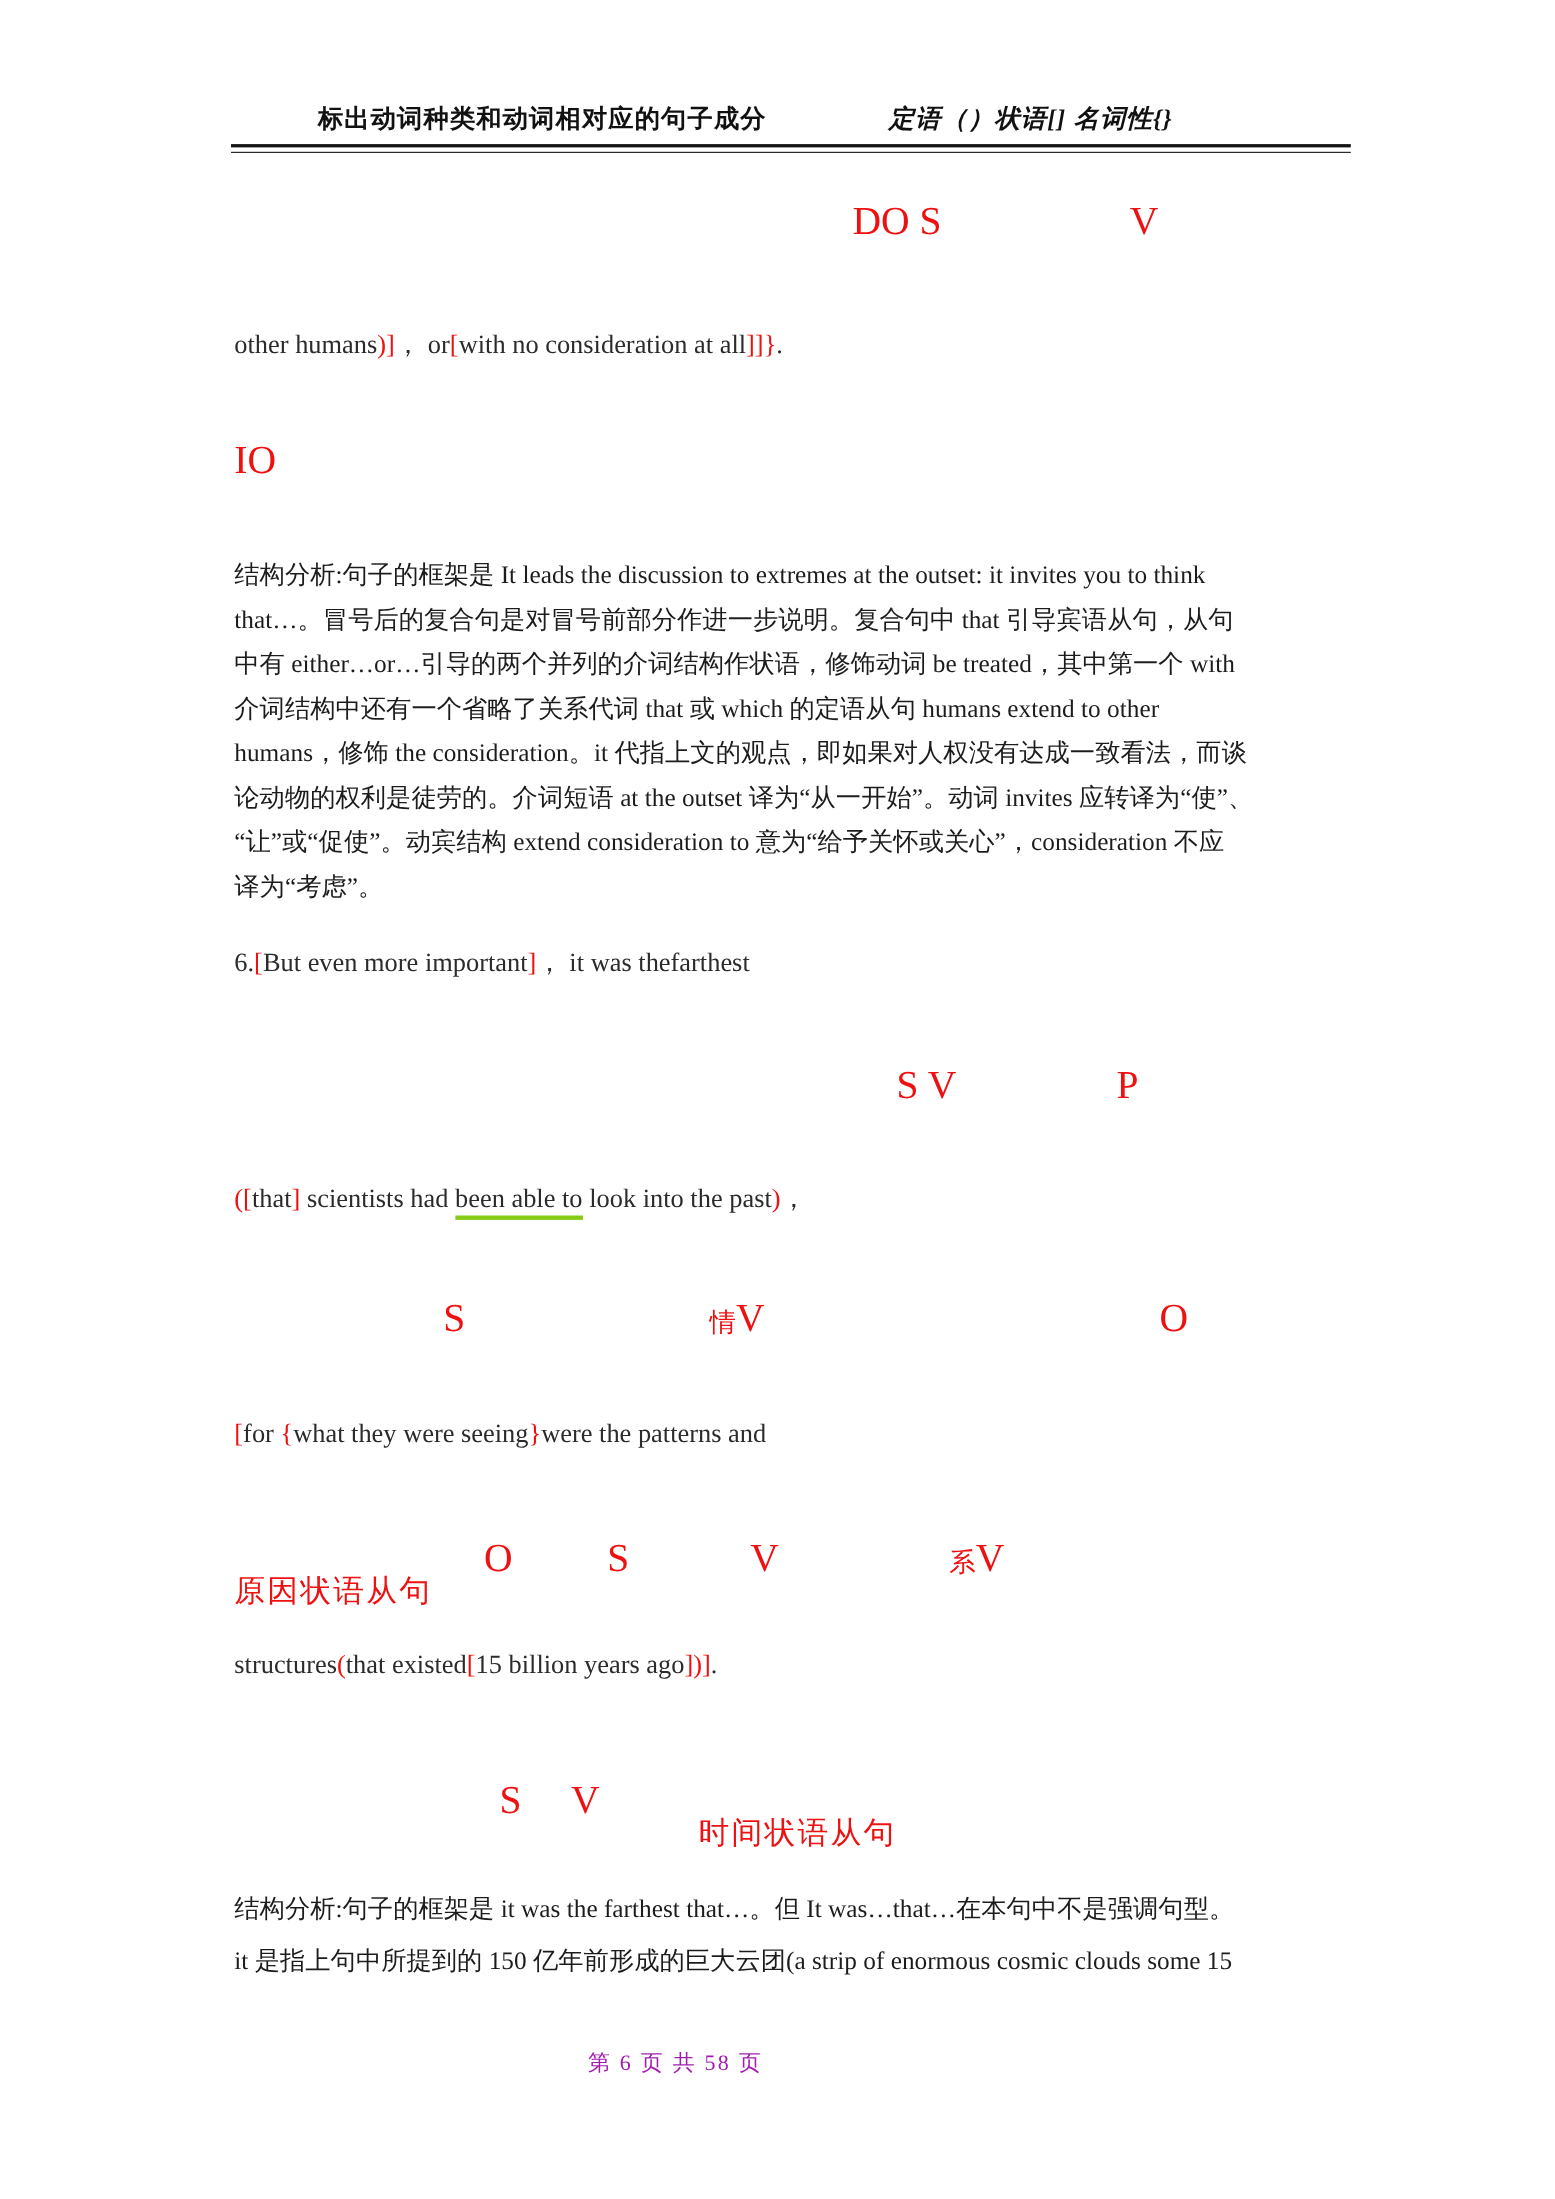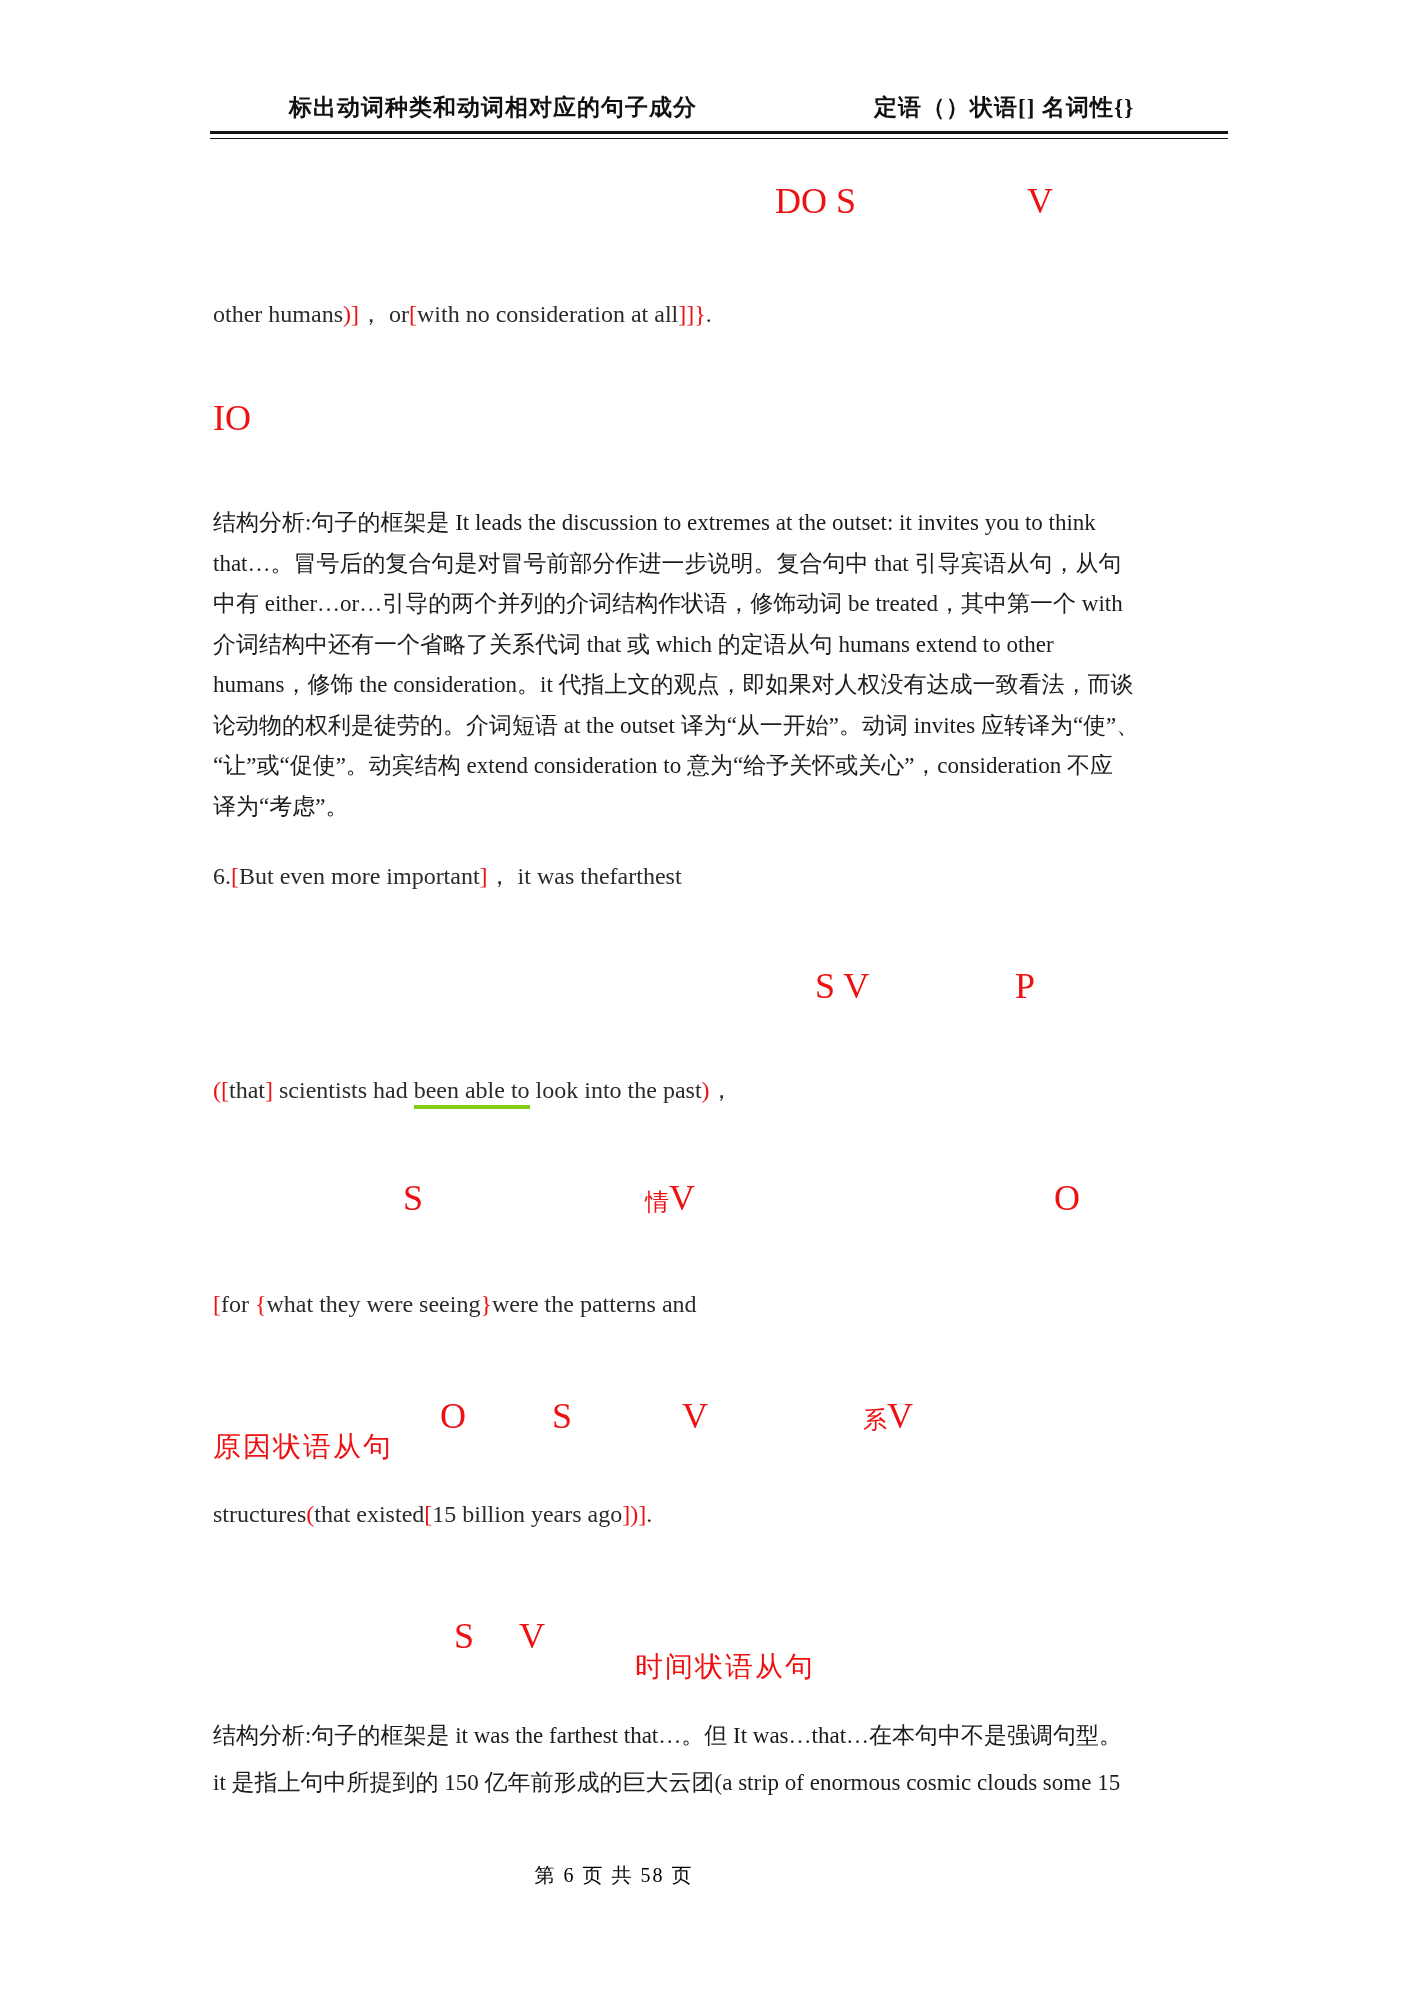--- a/index.html
+++ b/index.html
@@ -6,21 +6,21 @@
   .page{
     position:relative;width:1228px;height:1999px;background:#ffffff;overflow:hidden;
     font-family:"Liberation Serif","DejaVu Serif",serif;color:#1c1c1c;
   }
   
   .hdr-left,.hdr-right{
     position:absolute;top:92px;font-size:23px;font-weight:bold;color:#111;
     letter-spacing:1px;white-space:pre;
   }
   .hdr-left{left:289px;}
-  .hdr-right{left:874px;}
+  .hdr-right{left:808px;font-style:italic;}
   .rule{
     position:absolute;left:210px;top:131px;width:1060px;height:4px;
     border-top:3px solid #151515;border-bottom:1px solid #151515;
   }
   
   .anno{position:absolute;left:0;top:0;width:100%;height:46px;line-height:1;
         color:#ee1111;font-size:36px;}
   .anno span{position:absolute;top:0;white-space:pre;}
   .anno .cn-label{font-size:28px;letter-spacing:2px;top:7px;margin-top:28px;}
   .anno .mixed{display:inline-block;}
@@ -29,21 +29,21 @@
   .sent{position:absolute;left:213px;font-size:24px;font-weight:normal;color:#2b2b2b;
         white-space:pre;line-height:1.2;}
   .sent .r{color:#ee1111;}
   .sent .u{border-bottom:4px solid #84cc16;padding-bottom:2px;margin-top:16px;}
   
   .para{position:absolute;left:213px;width:1020px;color:#1c1c1c;font-size:23px;}
   .para .pline{white-space:pre;line-height:40.5px;}
   .para.wide .pline{line-height:47px;}
   
   .footer{position:absolute;top:1862px;left:0;width:100%;text-align:center;
-          font-size:20px;color:#000000;letter-spacing:2px;white-space:pre;}
+          font-size:20px;color:#a21caf;letter-spacing:2px;white-space:pre;}
 </style>
 </head>
 <body>
 
 <div class="page">
 
   <div class="hdr-left">标出动词种类和动词相对应的句子成分</div>
   <div class="hdr-right">定语（）状语[] 名词性{}</div>
   <div class="rule"></div>
 

